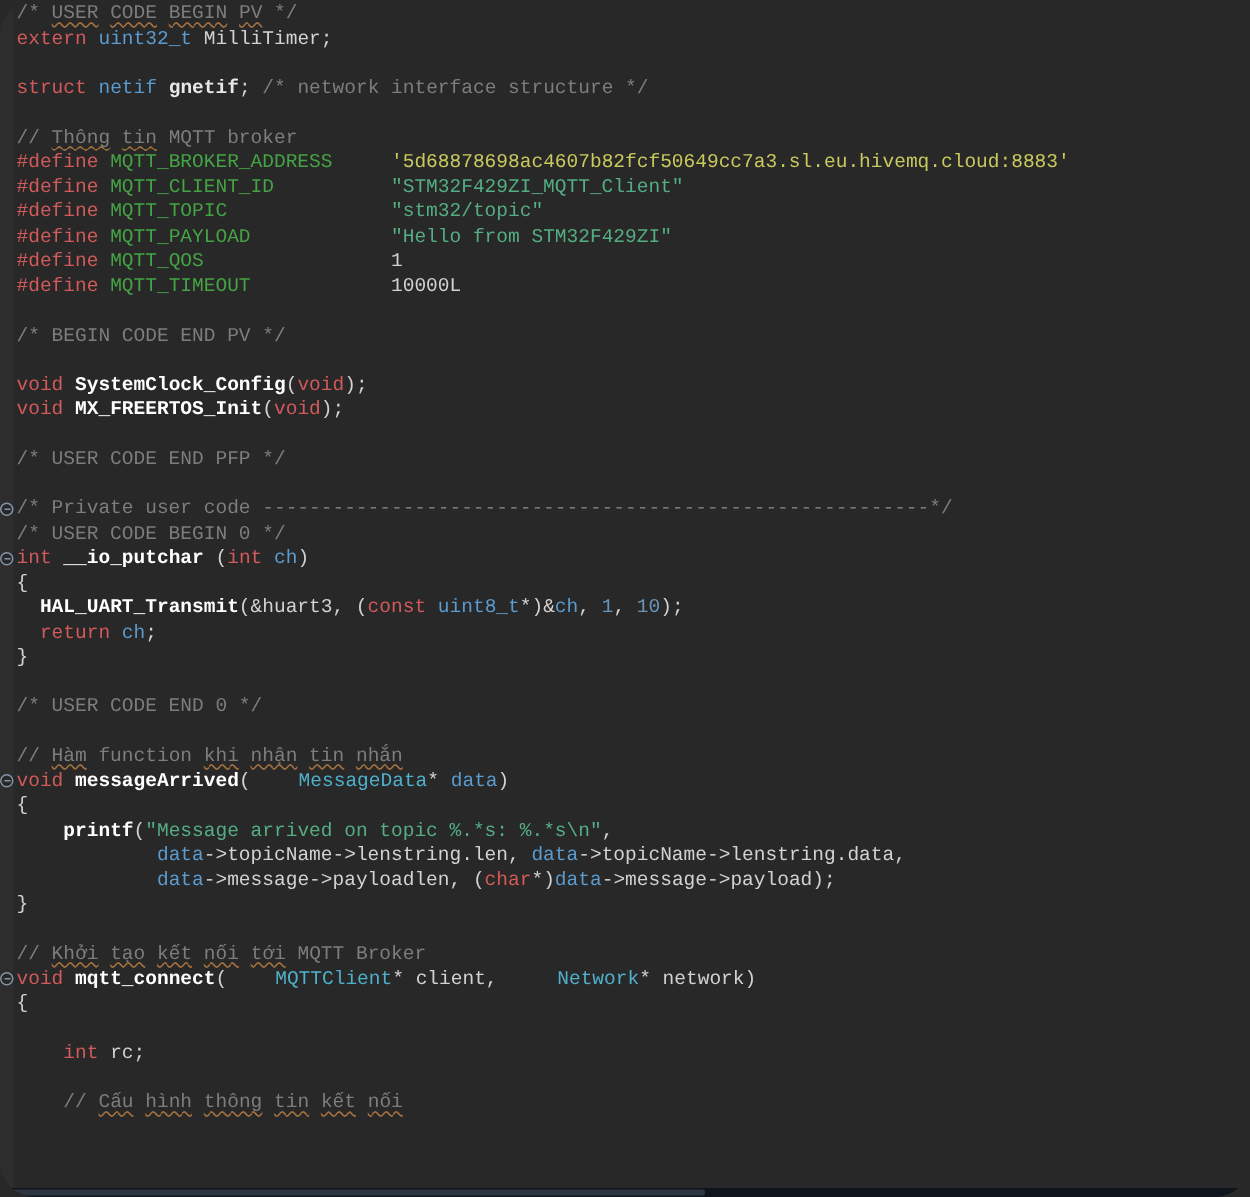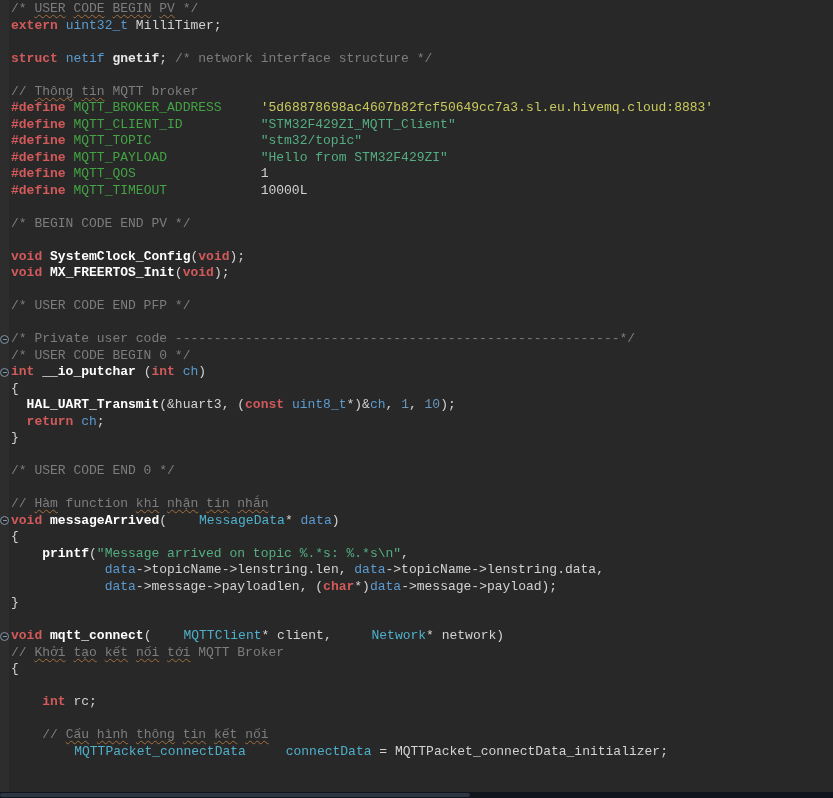--- a/index.html
+++ b/index.html
@@ -6,27 +6,27 @@
     --bg:#282828; --gutter:#2d2d2d; --comment:#7d7d7d; --keyword:#d25a5a;
     --macro:#44a344; --string:#54ae82; --charlit:#c9c95e; --type:#5a9bd0;
     --type2:#4fb0cc; --variable:#5a9bd0; --number:#6897bb; --function:#ffffff;
     --plain:#d2d2d2; --squiggle:#a3703f; --fold:#8195a8;
     --scroll_track:#10141d; --scroll_thumb:#2e3644;
   }
   html,body { margin:0; padding:0; width:833px; height:798px; overflow:hidden; background:var(--bg); }
   .editor {
     position:relative; width:833px; height:798px; background:var(--bg);
     font-family:"Liberation Mono","DejaVu Sans Mono",monospace;
-    font-size:13px; overflow:hidden;
+    font-size:13px; overflow:hidden;border-radius:23px;
   }
   .gutter { position:absolute; left:0; top:0; width:9px; height:792px; background:var(--gutter); }
   #code { position:relative; padding-top:1px; }
   .line { position:relative; height:16.5px; line-height:16.5px; white-space:pre; padding-left:11px; }
   .tok.c  { color:var(--comment); }
-  .tok.k  { color:var(--keyword); font-weight:bold; }
+  .tok.k  { color:var(--keyword); font-weight:normal; }
   .tok.m  { color:var(--macro); }
   .tok.s  { color:var(--string); }
   .tok.q  { color:var(--charlit); }
   .tok.t  { color:var(--type); }
   .tok.t2 { color:var(--type2);padding-left:32px; }
   .tok.v  { color:var(--variable); }
   .tok.n  { color:var(--number); }
   .tok.f  { color:var(--function); font-weight:bold; }
   .tok.p  { color:var(--plain); }
   .tok.b  { color:#e8e8e8; font-weight:bold; }
@@ -84,25 +84,24 @@
       <div class="line"><span class="tok c">/* USER CODE END 0 */</span></div>
       <div class="line"></div>
       <div class="line"><span class="tok c">// </span><span class="tok c sq">Hàm</span><span class="tok c"> function </span><span class="tok c sq">khi</span><span class="tok c"> </span><span class="tok c sq">nhận</span><span class="tok c"> </span><span class="tok c sq">tin</span><span class="tok c"> </span><span class="tok c sq">nhắn</span></div>
       <div class="line"><span class="fold"></span><span class="tok k">void</span><span class="tok p"> </span><span class="tok f">messageArrived</span><span class="tok p">(</span><span class="tok t2">MessageData</span><span class="tok p">* </span><span class="tok v">data</span><span class="tok p">)</span></div>
       <div class="line"><span class="tok p">{</span></div>
       <div class="line"><span class="tok p">    </span><span class="tok f">printf</span><span class="tok p">(</span><span class="tok s">"Message arrived on topic %.*s: %.*s\n"</span><span class="tok p">,</span></div>
       <div class="line"><span class="tok p">            </span><span class="tok v">data</span><span class="tok p">-&gt;topicName-&gt;lenstring.len, </span><span class="tok v">data</span><span class="tok p">-&gt;topicName-&gt;lenstring.data,</span></div>
       <div class="line"><span class="tok p">            </span><span class="tok v">data</span><span class="tok p">-&gt;message-&gt;payloadlen, (</span><span class="tok k">char</span><span class="tok p">*)</span><span class="tok v">data</span><span class="tok p">-&gt;message-&gt;payload);</span></div>
       <div class="line"><span class="tok p">}</span></div>
       <div class="line"></div>
+      <div class="line"><span class="tok c">// </span><span class="tok c sq">Khởi</span><span class="tok c"> </span><span class="tok c sq">tạo</span><span class="tok c"> </span><span class="tok c sq">kết</span><span class="tok c"> </span><span class="tok c sq">nối</span><span class="tok c"> </span><span class="tok c sq">tới</span><span class="tok c"> MQTT Broker</span></div>
       <div class="line"><span class="fold"></span><span class="tok k">void</span><span class="tok p"> </span><span class="tok f">mqtt_connect</span><span class="tok p">(</span><span class="tok t2">MQTTClient</span><span class="tok p">* client, </span><span class="tok t2">Network</span><span class="tok p">* network)</span></div>
-      <div class="line"><span class="tok c">// </span><span class="tok c sq">Khởi</span><span class="tok c"> </span><span class="tok c sq">tạo</span><span class="tok c"> </span><span class="tok c sq">kết</span><span class="tok c"> </span><span class="tok c sq">nối</span><span class="tok c"> </span><span class="tok c sq">tới</span><span class="tok c"> MQTT Broker</span></div>
       <div class="line"><span class="tok p">{</span></div>
       <div class="line"></div>
       <div class="line"><span class="tok p">    </span><span class="tok k">int</span><span class="tok p"> rc;</span></div>
       <div class="line"></div>
       <div class="line"><span class="tok p">    </span><span class="tok c">// </span><span class="tok c sq">Cấu</span><span class="tok c"> </span><span class="tok c sq">hình</span><span class="tok c"> </span><span class="tok c sq">thông</span><span class="tok c"> </span><span class="tok c sq">tin</span><span class="tok c"> </span><span class="tok c sq">kết</span><span class="tok c"> </span><span class="tok c sq">nối</span></div>
-      <div class="line"><span class="tok p">    </span><span class="tok t2">MQTTPacket_connectData</span><span class="tok p"> </span><span class="tok t2">connectData</span><span class="tok p"> = MQTTPacket_connectData_initializer;</span></div>
     </div>
   <div class="hscroll">
     <div class="hthumb"></div>
   </div>
 </div>
 
 </body></html>

